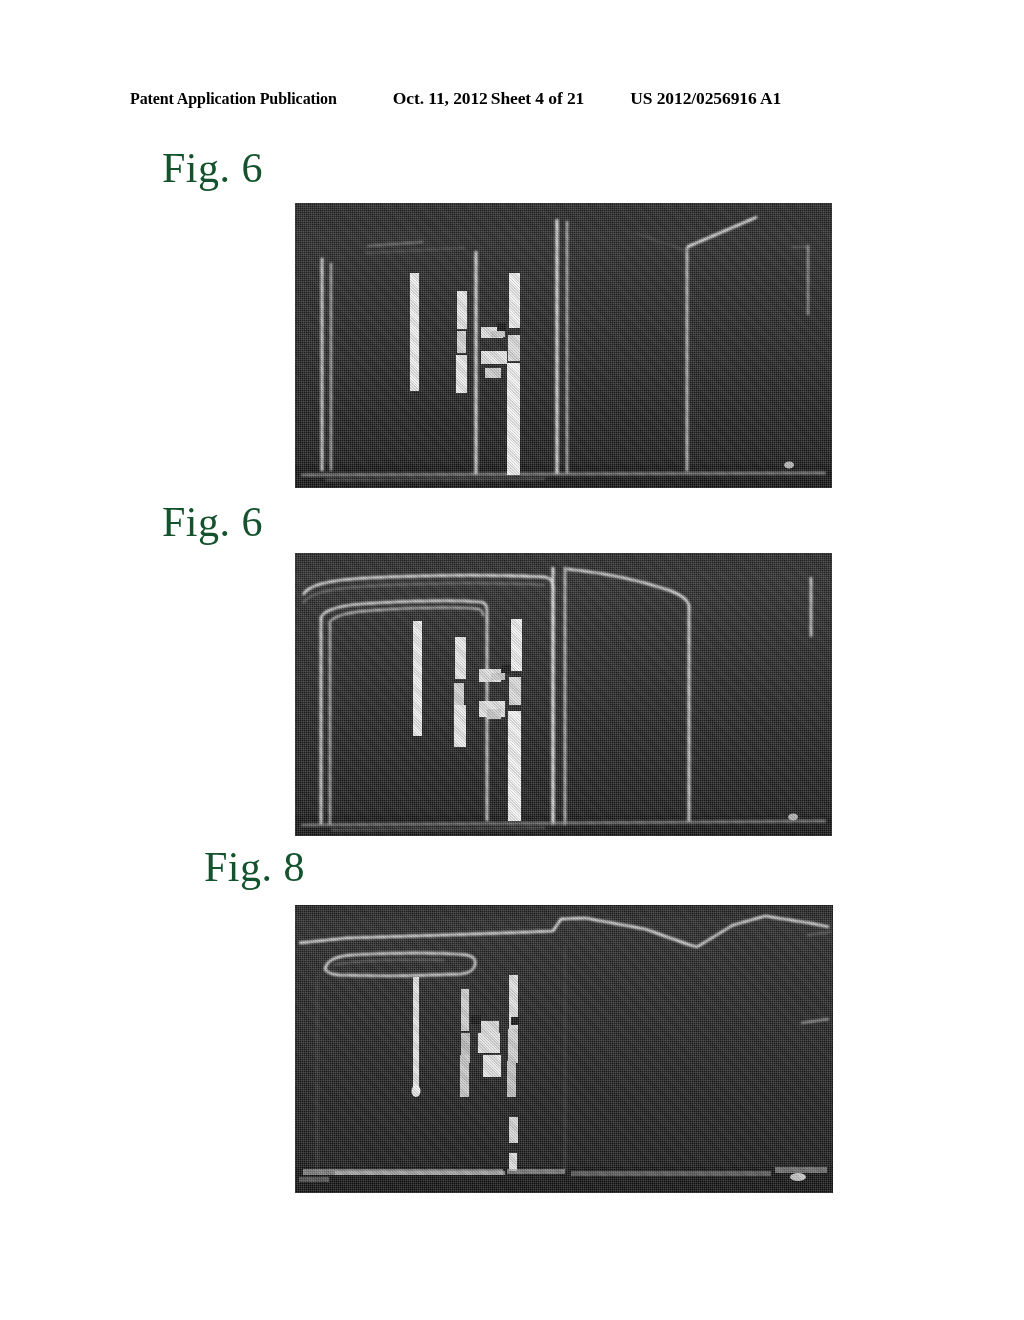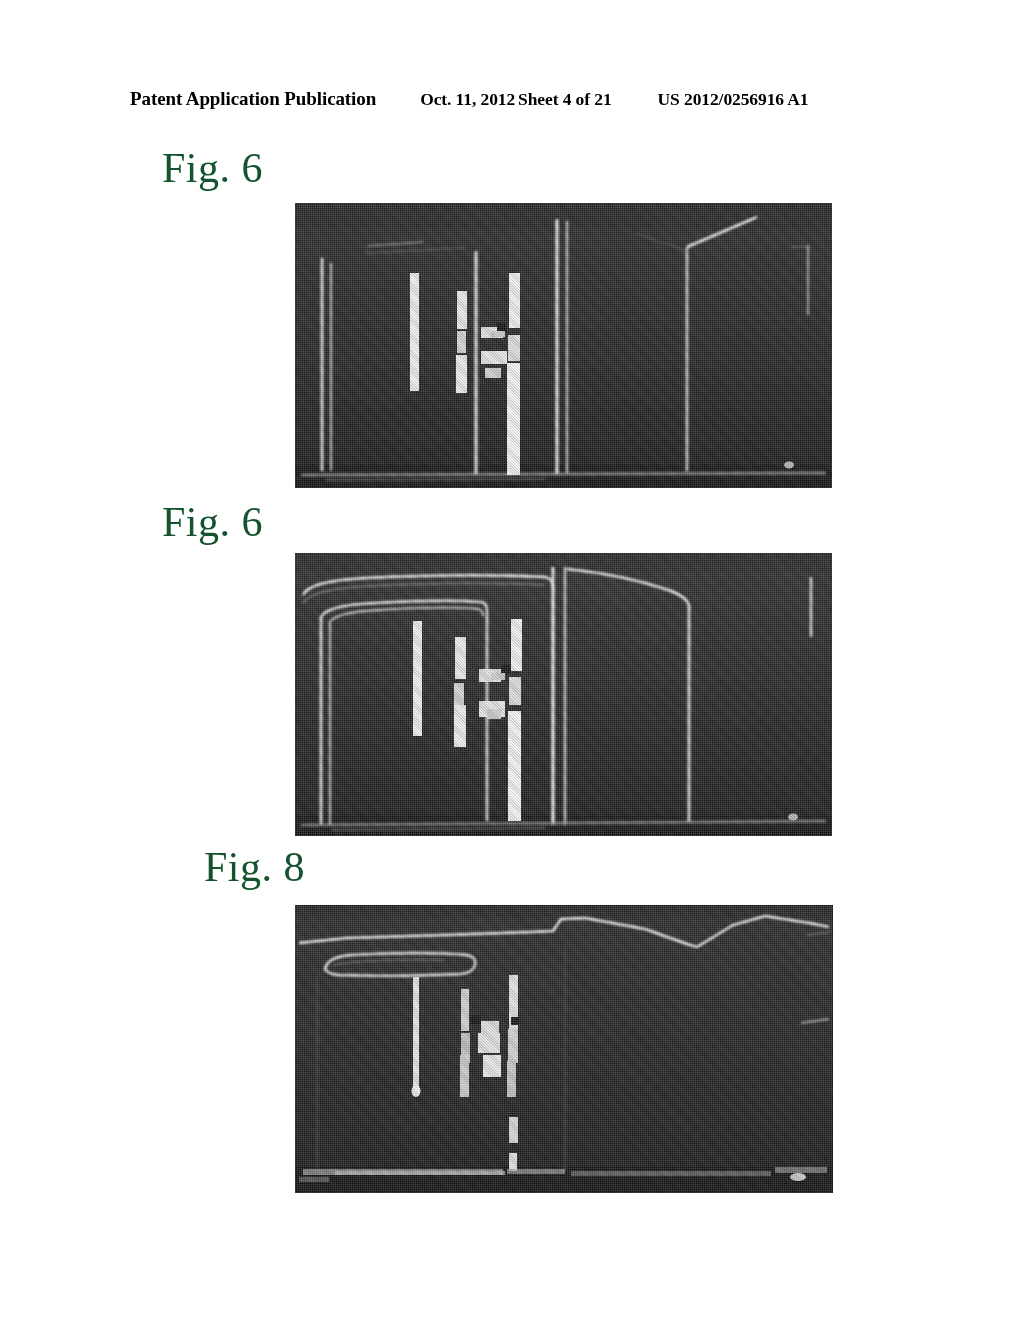--- a/index.html
+++ b/index.html
@@ -22,29 +22,29 @@
     position: absolute;
     left: 130px;
     top: 88px;
     width: 762px;
     height: 24px;
     display: flex;
     align-items: baseline;
     white-space: nowrap;
   }
   .hdr-pub {
-    font-size: 19px;
+    font-size: 16px;
     font-weight: bold;
     letter-spacing: -0.1px;
     text-align: right;
   }
   .hdr-date {
     font-size: 17.5px;
     font-weight: bold;
-    margin-left: 44px;
+    margin-left: 56px;
     letter-spacing: -0.1px;
   }
   .hdr-sheet {
     font-size: 17.5px;
     font-weight: bold;
     margin-left: 3px;
     letter-spacing: -0.1px;
   }
   .hdr-patno {
     font-size: 17.5px;

